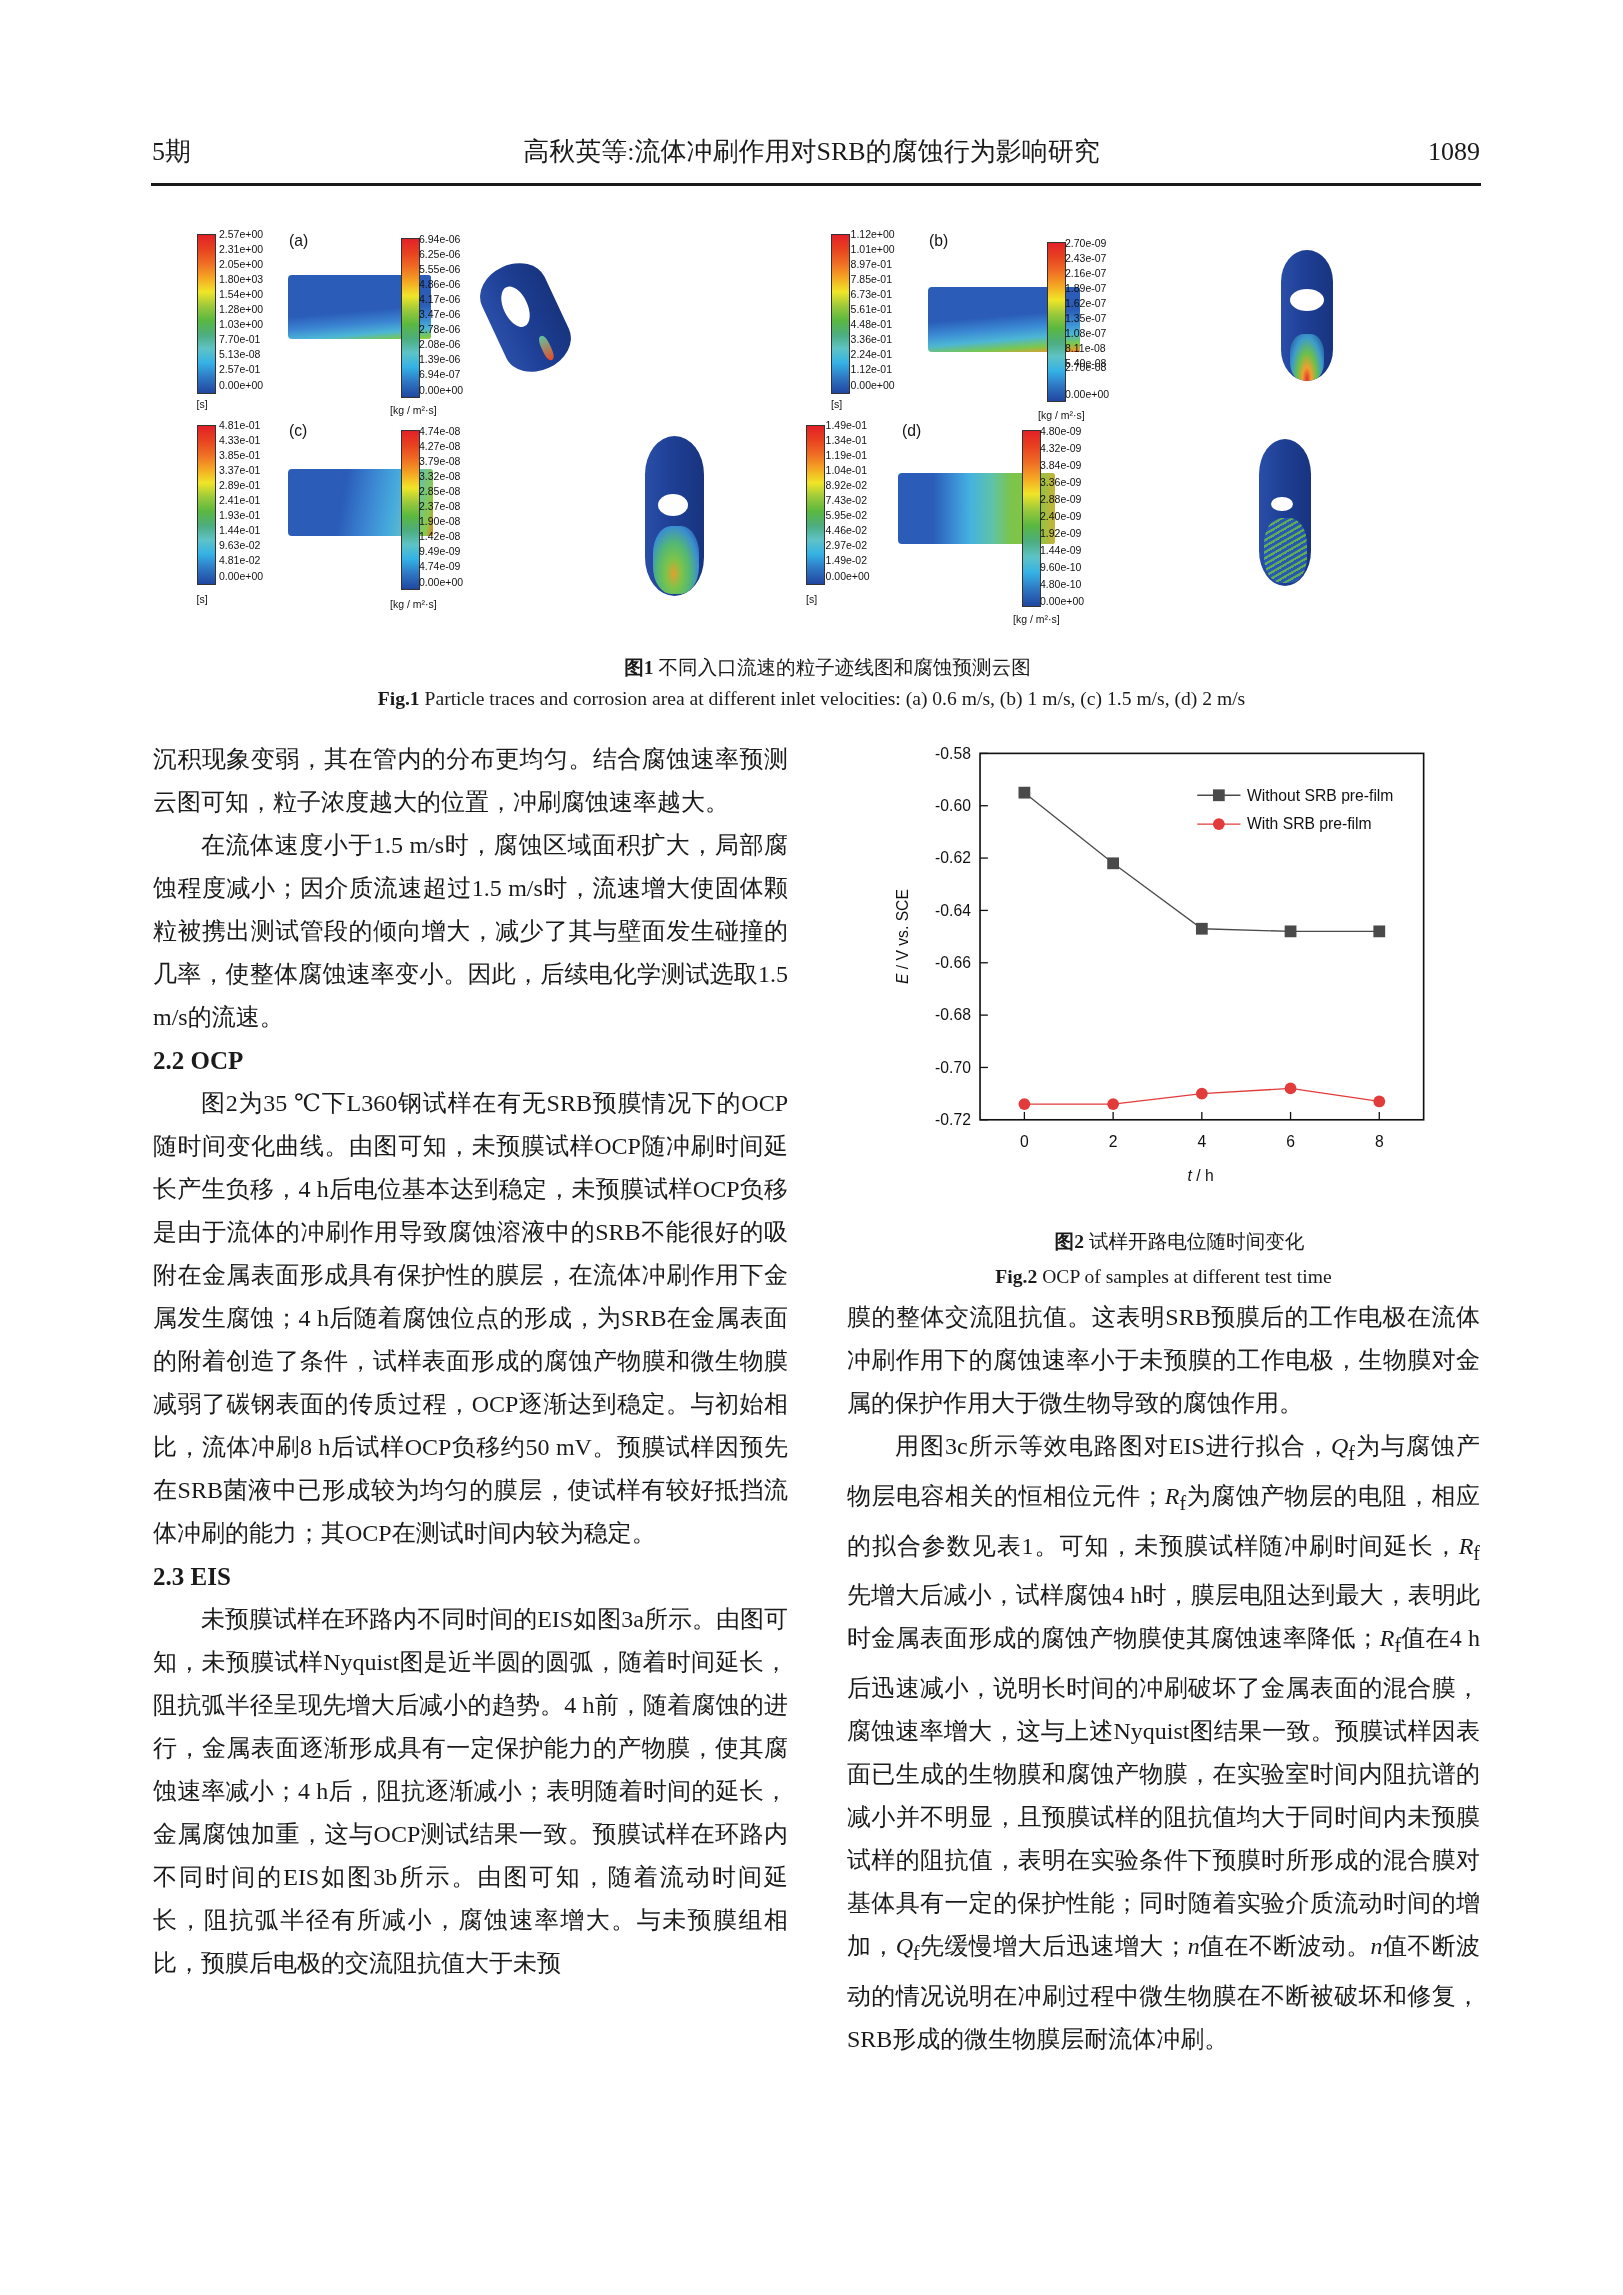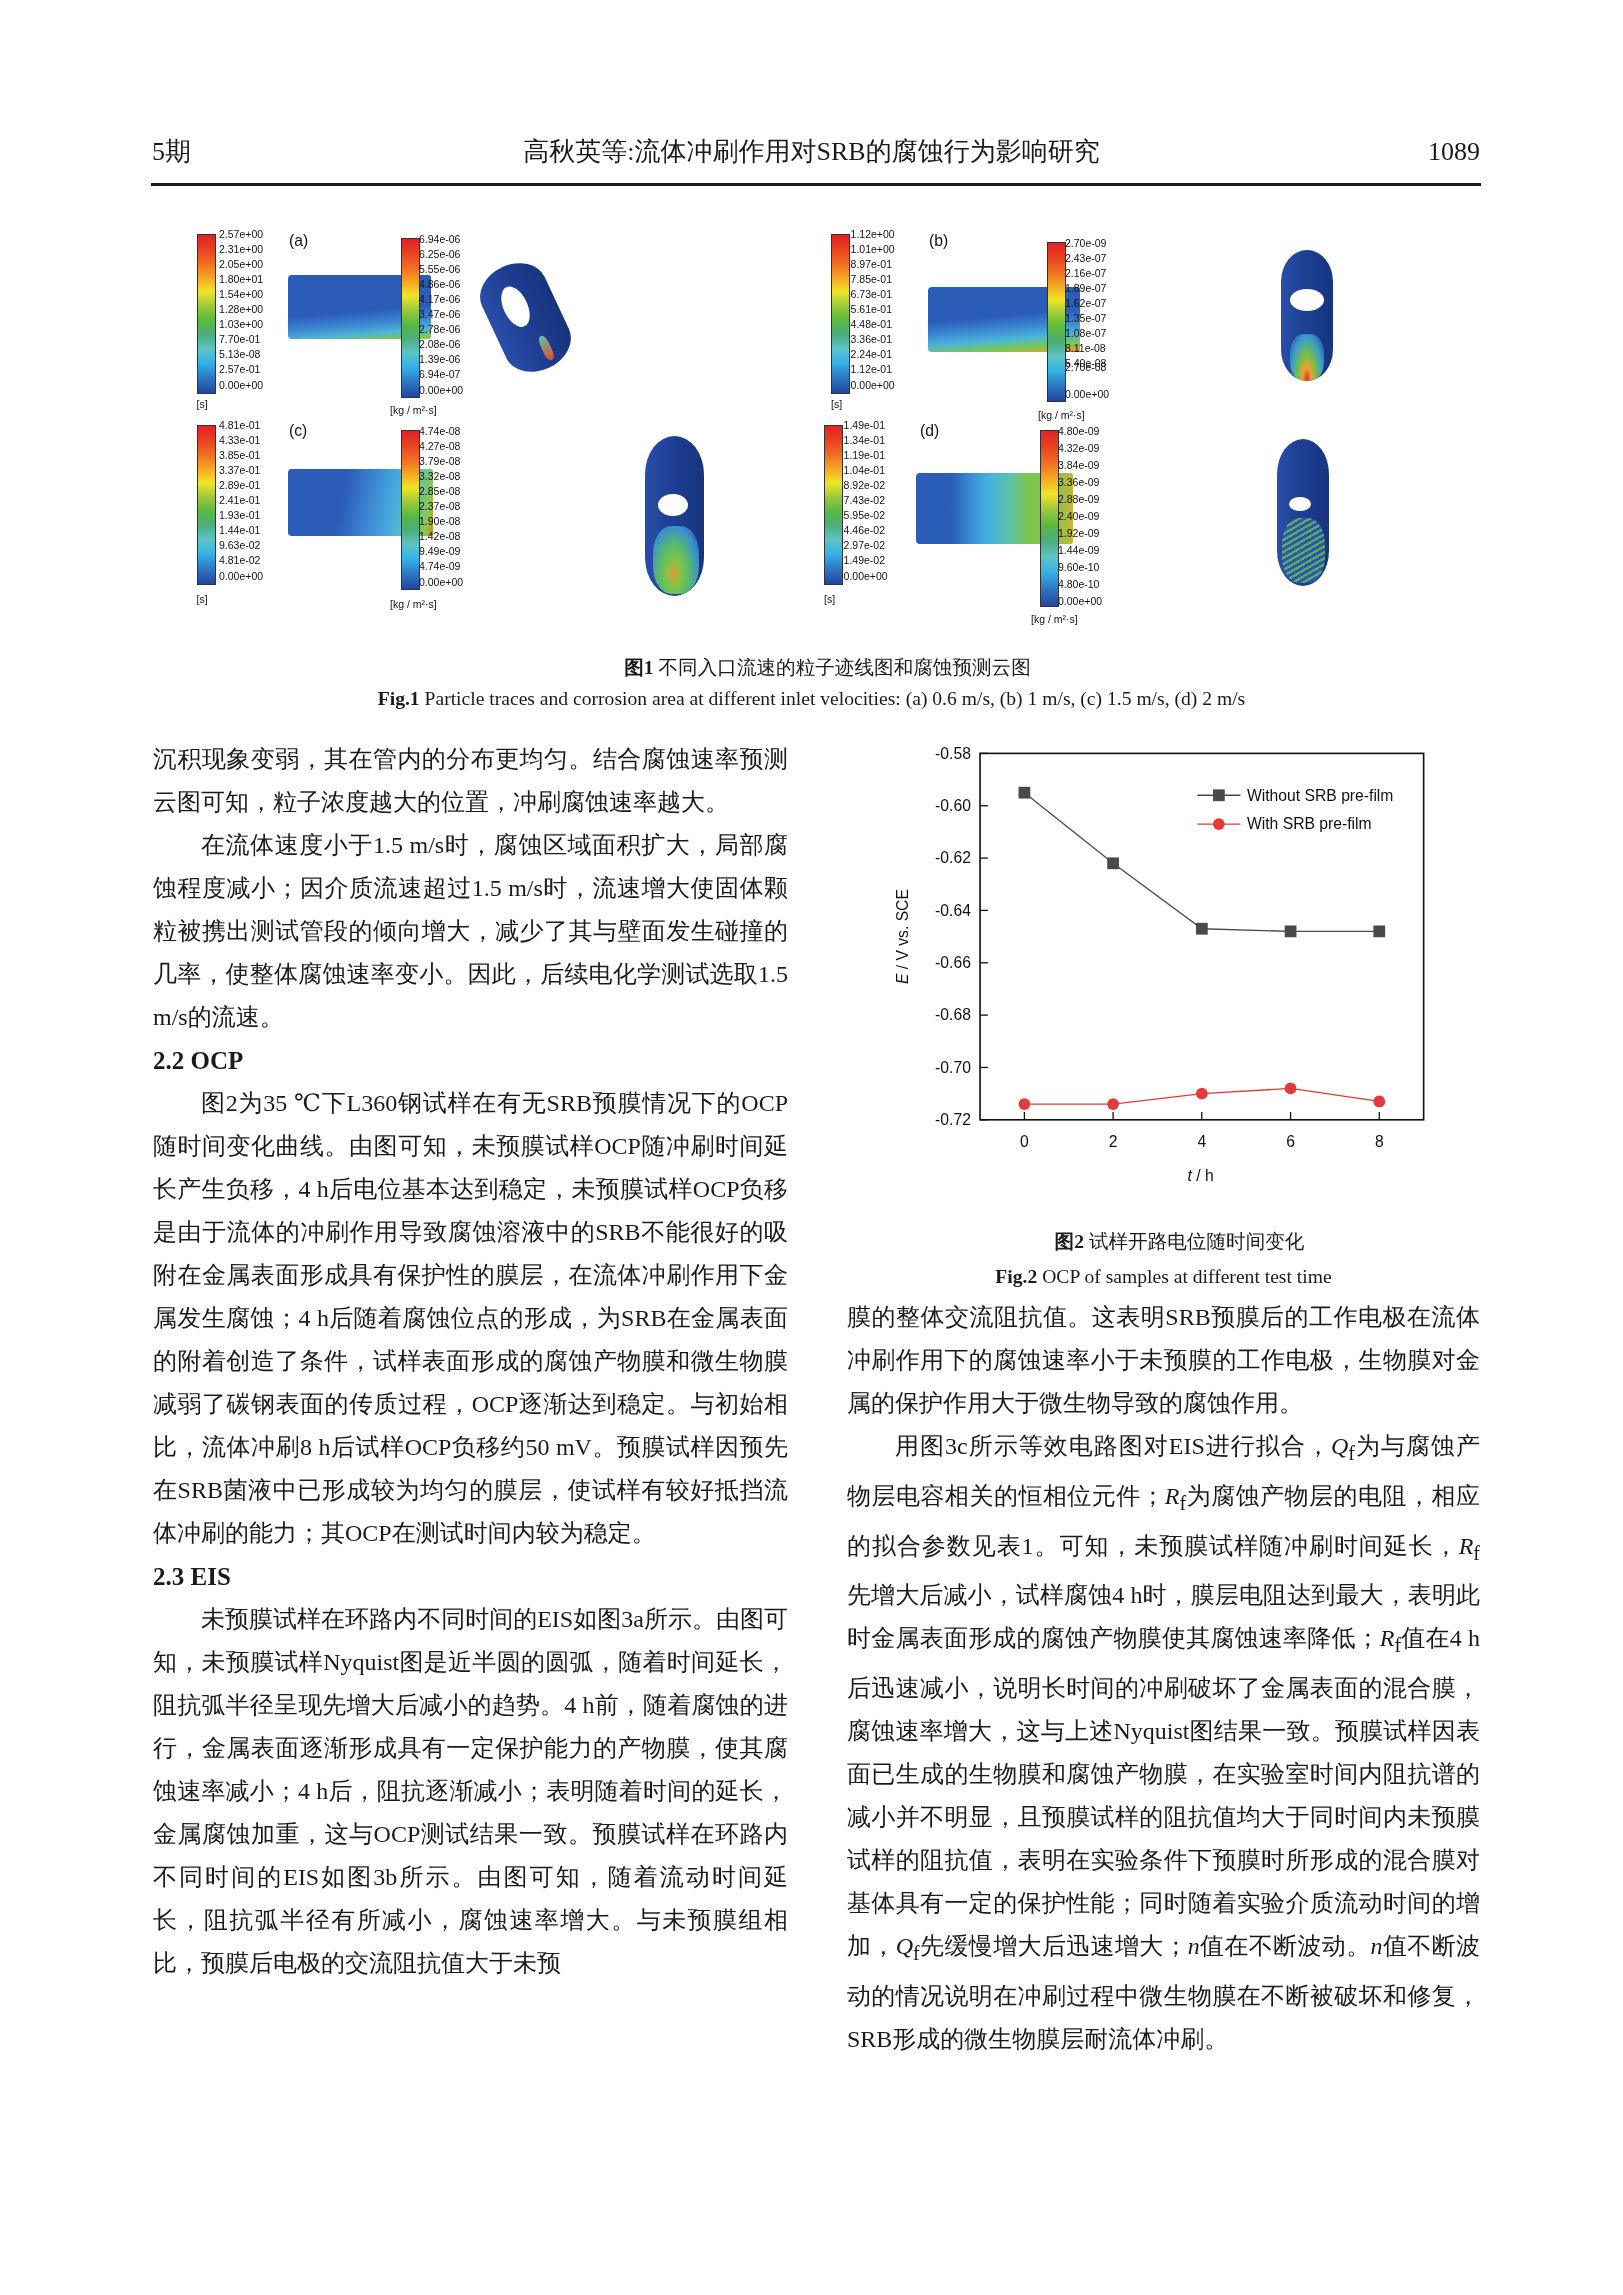--- a/index.html
+++ b/index.html
@@ -56,21 +56,21 @@
 <div class="abs hdr-rule"></div>
 
 <div class="abs" style="left:0;top:0;width:1623px;height:720px;">
 
   <div class="panel" style="left:190px;top:229px;">
     <div class="cbar" style="left:7.2px;top:4.6px;"></div>
     <div class="cbar-labels" style="left:29px;top:0px;">
       <span style="top:0">2.57e+00</span>
       <span style="top:15px">2.31e+00</span>
       <span style="top:30px">2.05e+00</span>
-      <span style="top:45px">1.80e+01</span>
+      <span style="top:45px">1.80e+03</span>
       <span style="top:60px">1.54e+00</span>
       <span style="top:75px">1.28e+00</span>
       <span style="top:90px">1.03e+00</span>
       <span style="top:105px">7.70e-01</span>
       <span style="top:120px">5.13e-08</span>
       <span style="top:135px">2.57e-01</span>
       <span style="top:151px">0.00e+00</span>
     </div>
     <div class="unit" style="left:6.5px;top:169px;">[s]</div>
     <div class="plabel" style="left:99px;top:2.6px;">(a)</div>
@@ -167,21 +167,21 @@
       <span style="top:135px">4.74e-09</span>
       <span style="top:151px">0.00e+00</span>
     </div>
     <div class="unit" style="left:200px;top:179px;">[kg / m²·s]</div>
     <div class="tube" style="left:455px;top:17px;width:59px;height:160px;">
       <div class="tube-hole" style="left:13px;top:58px;width:30px;height:22px;"></div>
       <div class="tube-hot" style="left:7.9px;top:90px;width:46px;height:68px;background:radial-gradient(ellipse at 45% 70%,#e0a030 0%,#7cc44a 22%,#54b872 45%,#3b8ed0 70%,rgba(30,63,149,0) 100%);"></div>
     </div>
   </div>
 
-  <div class="panel" style="left:824px;top:419px;text-align:center;">
+  <div class="panel" style="left:806px;top:419px;text-align:center;">
     <div class="cbar" style="left:0px;top:5.9px;"></div>
     <div class="cbar-labels" style="left:19.6px;top:1.3px;">
       <span style="top:0">1.49e-01</span>
       <span style="top:15px">1.34e-01</span>
       <span style="top:30px">1.19e-01</span>
       <span style="top:45px">1.04e-01</span>
       <span style="top:60px">8.92e-02</span>
       <span style="top:75px">7.43e-02</span>
       <span style="top:90px">5.95e-02</span>
       <span style="top:105px">4.46e-02</span>

